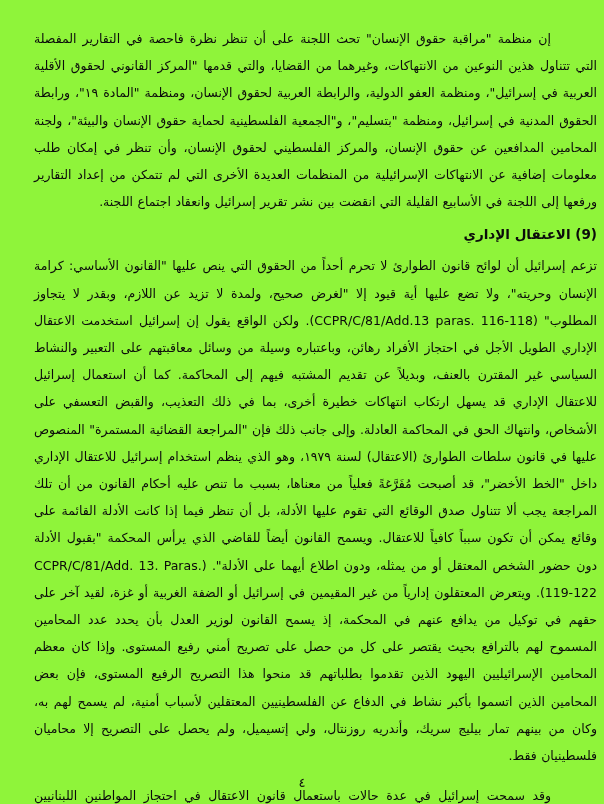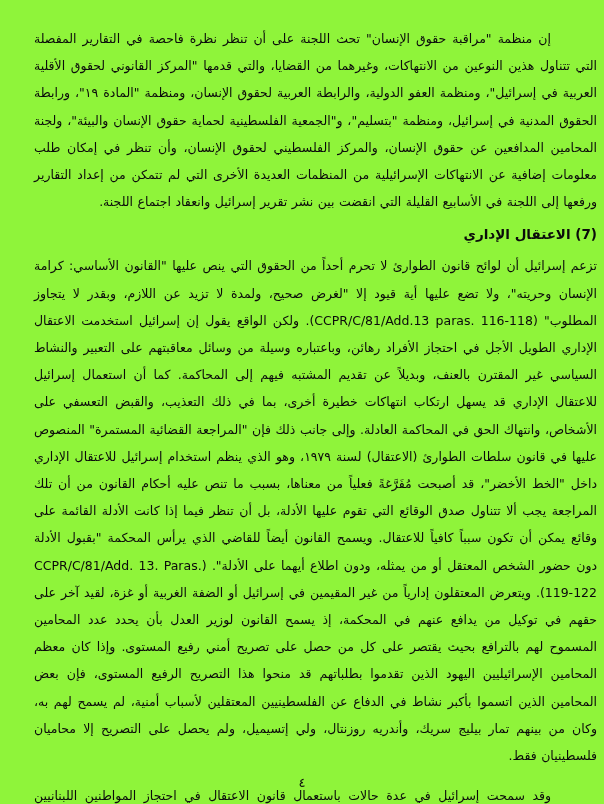--- a/index.html
+++ b/index.html
@@ -51,21 +51,21 @@
     direction: rtl;
   }
 </style>
 </head>
 <body style="background: rgb(143, 244, 58);">
 
 <div class="page" style="color: rgb(11, 11, 11);">
 
   <p class="para indent">إن منظمة "مراقبة حقوق الإنسان" تحث اللجنة على أن تنظر نظرة فاحصة في التقارير المفصلة التي تتناول هذين النوعين من الانتهاكات، وغيرهما من القضايا، والتي قدمها "المركز القانوني لحقوق الأقلية العربية في إسرائيل"، ومنظمة العفو الدولية، والرابطة العربية لحقوق الإنسان، ومنظمة "المادة ١٩"، ورابطة الحقوق المدنية في إسرائيل، ومنظمة "بتسليم"، و"الجمعية الفلسطينية لحماية حقوق الإنسان والبيئة"، ولجنة المحامين المدافعين عن حقوق الإنسان، والمركز الفلسطيني لحقوق الإنسان، وأن تنظر في إمكان طلب معلومات إضافية عن الانتهاكات الإسرائيلية من المنظمات العديدة الأخرى التي لم تتمكن من إعداد التقارير ورفعها إلى اللجنة في الأسابيع القليلة التي انقضت بين نشر تقرير إسرائيل وانعقاد اجتماع اللجنة.</p>
 
-  <h2 class="heading">(7) الاعتقال الإداري</h2>
+  <h2 class="heading">(9) الاعتقال الإداري</h2>
 
   <p class="para">تزعم إسرائيل أن لوائح قانون الطوارئ لا تحرم أحداً من الحقوق التي ينص عليها "القانون الأساسي: كرامة الإنسان وحريته"، ولا تضع عليها أية قيود إلا "لغرض صحيح، ولمدة لا تزيد عن اللازم، وبقدر لا يتجاوز المطلوب" (CCPR/C/81/Add.13 paras. 116-118). ولكن الواقع يقول إن إسرائيل استخدمت الاعتقال الإداري الطويل الأجل في احتجاز الأفراد رهائن، وباعتباره وسيلة من وسائل معاقبتهم على التعبير والنشاط السياسي غير المقترن بالعنف، وبديلاً عن تقديم المشتبه فيهم إلى المحاكمة. كما أن استعمال إسرائيل للاعتقال الإداري قد يسهل ارتكاب انتهاكات خطيرة أخرى، بما في ذلك التعذيب، والقبض التعسفي على الأشخاص، وانتهاك الحق في المحاكمة العادلة. وإلى جانب ذلك فإن "المراجعة القضائية المستمرة" المنصوص عليها في قانون سلطات الطوارئ (الاعتقال) لسنة ١٩٧٩، وهو الذي ينظم استخدام إسرائيل للاعتقال الإداري داخل "الخط الأخضر"، قد أصبحت مُفَرَّغةً فعلياً من معناها، بسبب ما تنص عليه أحكام القانون من أن تلك المراجعة يجب ألا تتناول صدق الوقائع التي تقوم عليها الأدلة، بل أن تنظر فيما إذا كانت الأدلة القائمة على وقائع يمكن أن تكون سبباً كافياً للاعتقال. ويسمح القانون أيضاً للقاضي الذي يرأس المحكمة "بقبول الأدلة دون حضور الشخص المعتقل أو من يمثله، ودون اطلاع أيهما على الأدلة". (CCPR/C/81/Add. 13. Paras. 119-122). ويتعرض المعتقلون إدارياً من غير المقيمين في إسرائيل أو الضفة الغربية أو غزة، لقيد آخر على حقهم في توكيل من يدافع عنهم في المحكمة، إذ يسمح القانون لوزير العدل بأن يحدد عدد المحامين المسموح لهم بالترافع بحيث يقتصر على كل من حصل على تصريح أمني رفيع المستوى. وإذا كان معظم المحامين الإسرائيليين اليهود الذين تقدموا بطلباتهم قد منحوا هذا التصريح الرفيع المستوى، فإن بعض المحامين الذين اتسموا بأكبر نشاط في الدفاع عن الفلسطينيين المعتقلين لأسباب أمنية، لم يسمح لهم به، وكان من بينهم تمار بيليج سريك، وأندريه روزنتال، ولي إتسيميل، ولم يحصل على التصريح إلا محاميان فلسطينيان فقط.</p>
 
   <p class="para indent para-gap"><span>وقد سمحت إسرائيل في عدة حالات باستعمال قانون الاعتقال في احتجاز المواطنين اللبنانيين باعتبارهم وسائل مساومة ـ أي رهائن ـ لضمان الإفراج عن العسكريين الإسرائيليين، وهي الممارسة التي سجلتها منظمة "مراقبة حقوق الإنسان" في تقريرها الصادر في أكتوبر/تشرين الأول ١٩٩٧ بعنوان: </span></p>
 
   <div class="page-number">٤</div>
 
 </div>
 
 </body></html>

